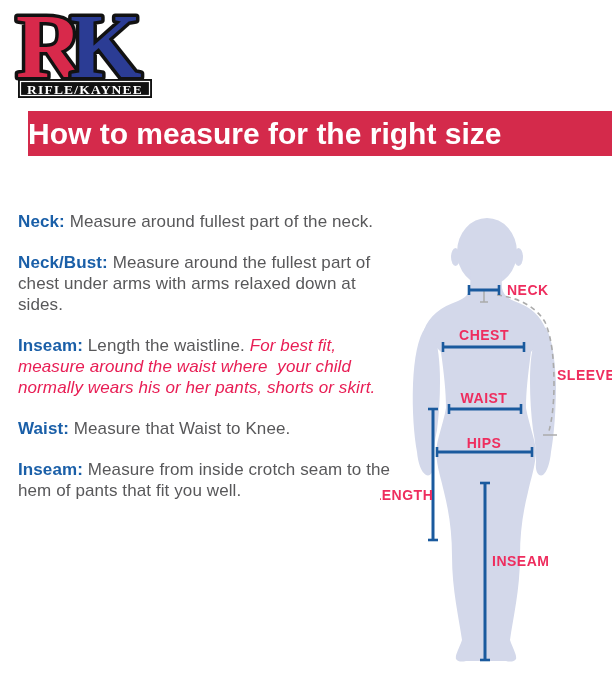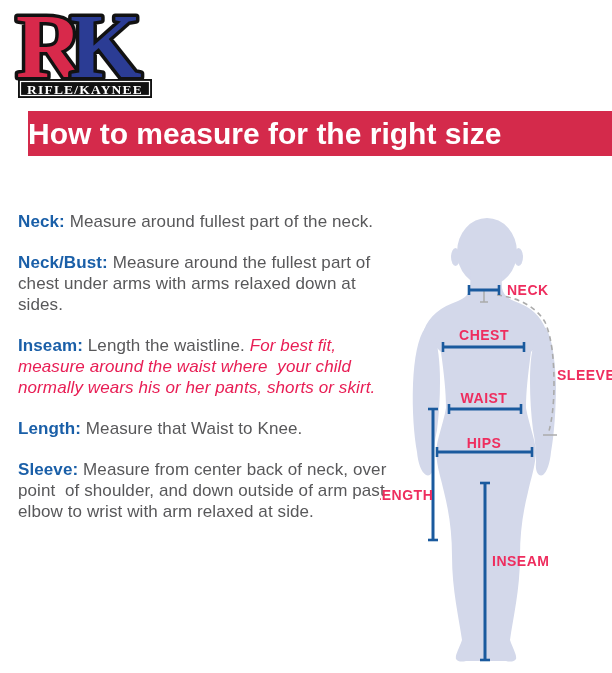--- a/index.html
+++ b/index.html
@@ -68,22 +68,22 @@
   </svg>
 
   <div class="banner">
     <h1>How to measure for the right size</h1>
   </div>
 
   <div class="sections">
     <p><span class="lbl">Neck: </span><span>Measure around fullest part of the neck.</span></p>
     <p><span class="lbl">Neck/Bust: </span><span>Measure around the fullest part of chest under arms with arms relaxed down at sides.</span></p>
     <p><span class="lbl">Inseam: </span><span>Length the waistline. </span><span class="red">For best fit, measure around the waist where  your child normally wears his or her pants, shorts or skirt.</span></p>
-    <p><span class="lbl">Length: </span><span>Measure that Waist to Knee.</span></p>
-    <p><span class="lbl">Sleeve: </span><span>Measure from center back of neck, over point  of shoulder, and down outside of arm past elbow to wrist with arm relaxed at side.</span></p>
+    <p><span class="lbl">Waist: </span><span>Measure that Waist to Knee.</span></p>
+    <p><span class="lbl">Inseam: </span><span>Measure from inside crotch seam to the hem of pants that fit you well.</span></p>
   </div>
 
   <svg class="figure-svg" width="232" height="470" viewBox="380 203 232 470">
 
     <g>
       <ellipse class="silhouette" cx="455.5" cy="257" rx="4.5" ry="9"></ellipse>
       <ellipse class="silhouette" cx="518.5" cy="257" rx="4.5" ry="9"></ellipse>
       <ellipse class="silhouette" cx="487" cy="252" rx="30" ry="34"></ellipse>
       <path class="silhouette" d="
         M 471 268

